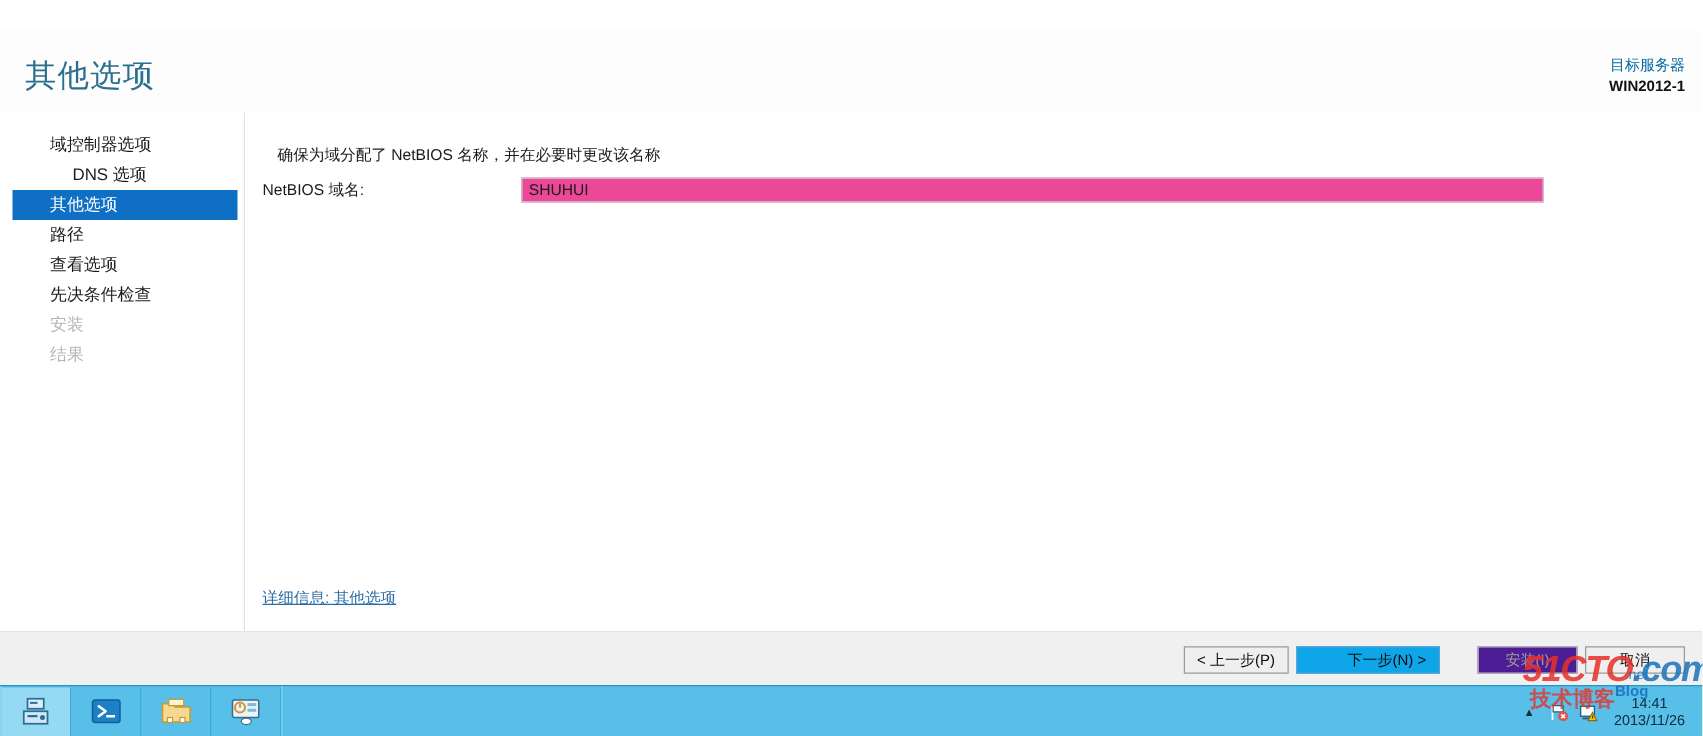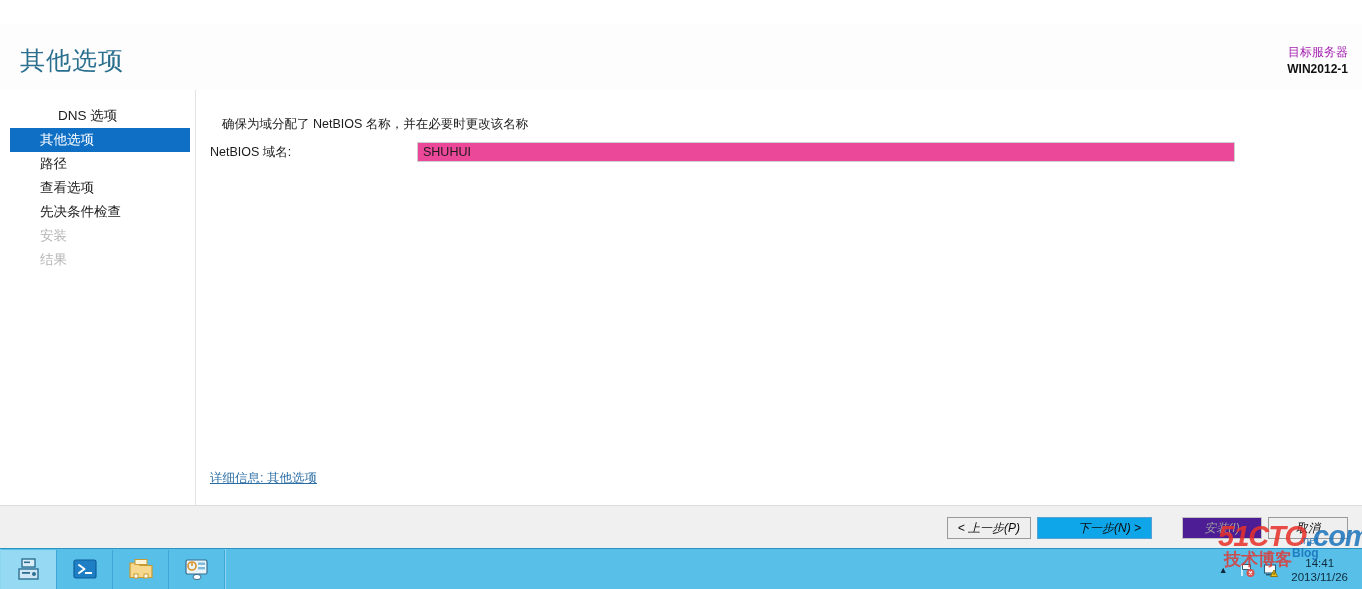--- a/index.html
+++ b/index.html
@@ -33,21 +33,21 @@
   
   .header { position:absolute; left:0; top:24px; width:1362px; height:66px; background:#fdfdfd; }
   .page-title {
     position:absolute; left:20px; top:20px;
     font-size:25px; color:#2a6f8e; font-weight:400; letter-spacing:1px;
   }
   .target-block {
     position:absolute; right:14px; top:20px; text-align:right;
     font-size:12px; color:#1a1a1a; line-height:17px;
   }
-  .target-label { color:#a21caf;margin-left:41px; }
+  .target-label { color:#0369a1;margin-left:41px; }
   .target-name { font-weight:bold; color:#111; }
 
   
   .body-area { position:absolute; left:0; top:90px; width:1362px; height:415px; background:#ffffff; }
   .v-divider { position:absolute; left:195px; top:0; width:1px; height:415px; background:#e3e3e3; }
 
   
   .sidebar { position:absolute; left:0; top:14px; width:195px; }
   .nav-item {
     height:24px; line-height:24px; padding-left:30px; margin:0 5px 0 10px;
@@ -71,21 +71,21 @@
     font-size:12.5px; color:#1a1a1a; padding:1px 5px; outline:none;
   }
   .more-link {
     position:absolute; left:14px; bottom:18px;
     font-size:12.5px; color:#2b6ea5; text-decoration:underline; cursor:pointer; white-space:nowrap;
   }
 
   
   .h-divider { position:absolute; left:0; top:505px; width:1362px; height:1px; background:#dcdcdc; }
   .footer { position:absolute; left:0; top:506px; width:1362px; height:42px; background:#f0f0f0; }
-  .btn-group { position:absolute; right:14px; top:11px; display:flex; align-items:flex-end;font-style:italic; }
+  .btn-group { position:absolute; right:14px; top:11px; display:flex; align-items:flex-end; }
   .wbtn {
     height:22px; min-width:80px; padding:0 10px;
     font-family:"Liberation Sans","DejaVu Sans",sans-serif;
     font-size:12px; color:#0b0b0b; background:#efefef;
     border:1px solid #9a9a9a; display:flex; align-items:center; justify-content:center;
     margin-left:6px; white-space:nowrap; cursor:default;
   }
   .wbtn.primary { background:#0ea5e9; border-color:#5a9fd4;padding-left:40px; }
   .wbtn.disabled { color:#9d9d9d; background:#4c1d95; border-color:#c2c2c2; }
   .btn-gap { width:24px; }
@@ -119,20 +119,21 @@
     <div class="target-block">
       <div class="target-label">目标服务器</div>
       <div class="target-name">WIN2012-1</div>
     </div>
   </div>
 
   <div class="body-area">
     <div class="v-divider"></div>
 
     <div class="sidebar">
+      <div class="nav-item">域控制器选项</div>
       <div class="nav-item indent">DNS 选项</div>
       <div class="nav-item selected">其他选项</div>
       <div class="nav-item">路径</div>
       <div class="nav-item">查看选项</div>
       <div class="nav-item">先决条件检查</div>
       <div class="nav-item disabled">安装</div>
       <div class="nav-item disabled">结果</div>
     </div>
 
     <div class="main">

